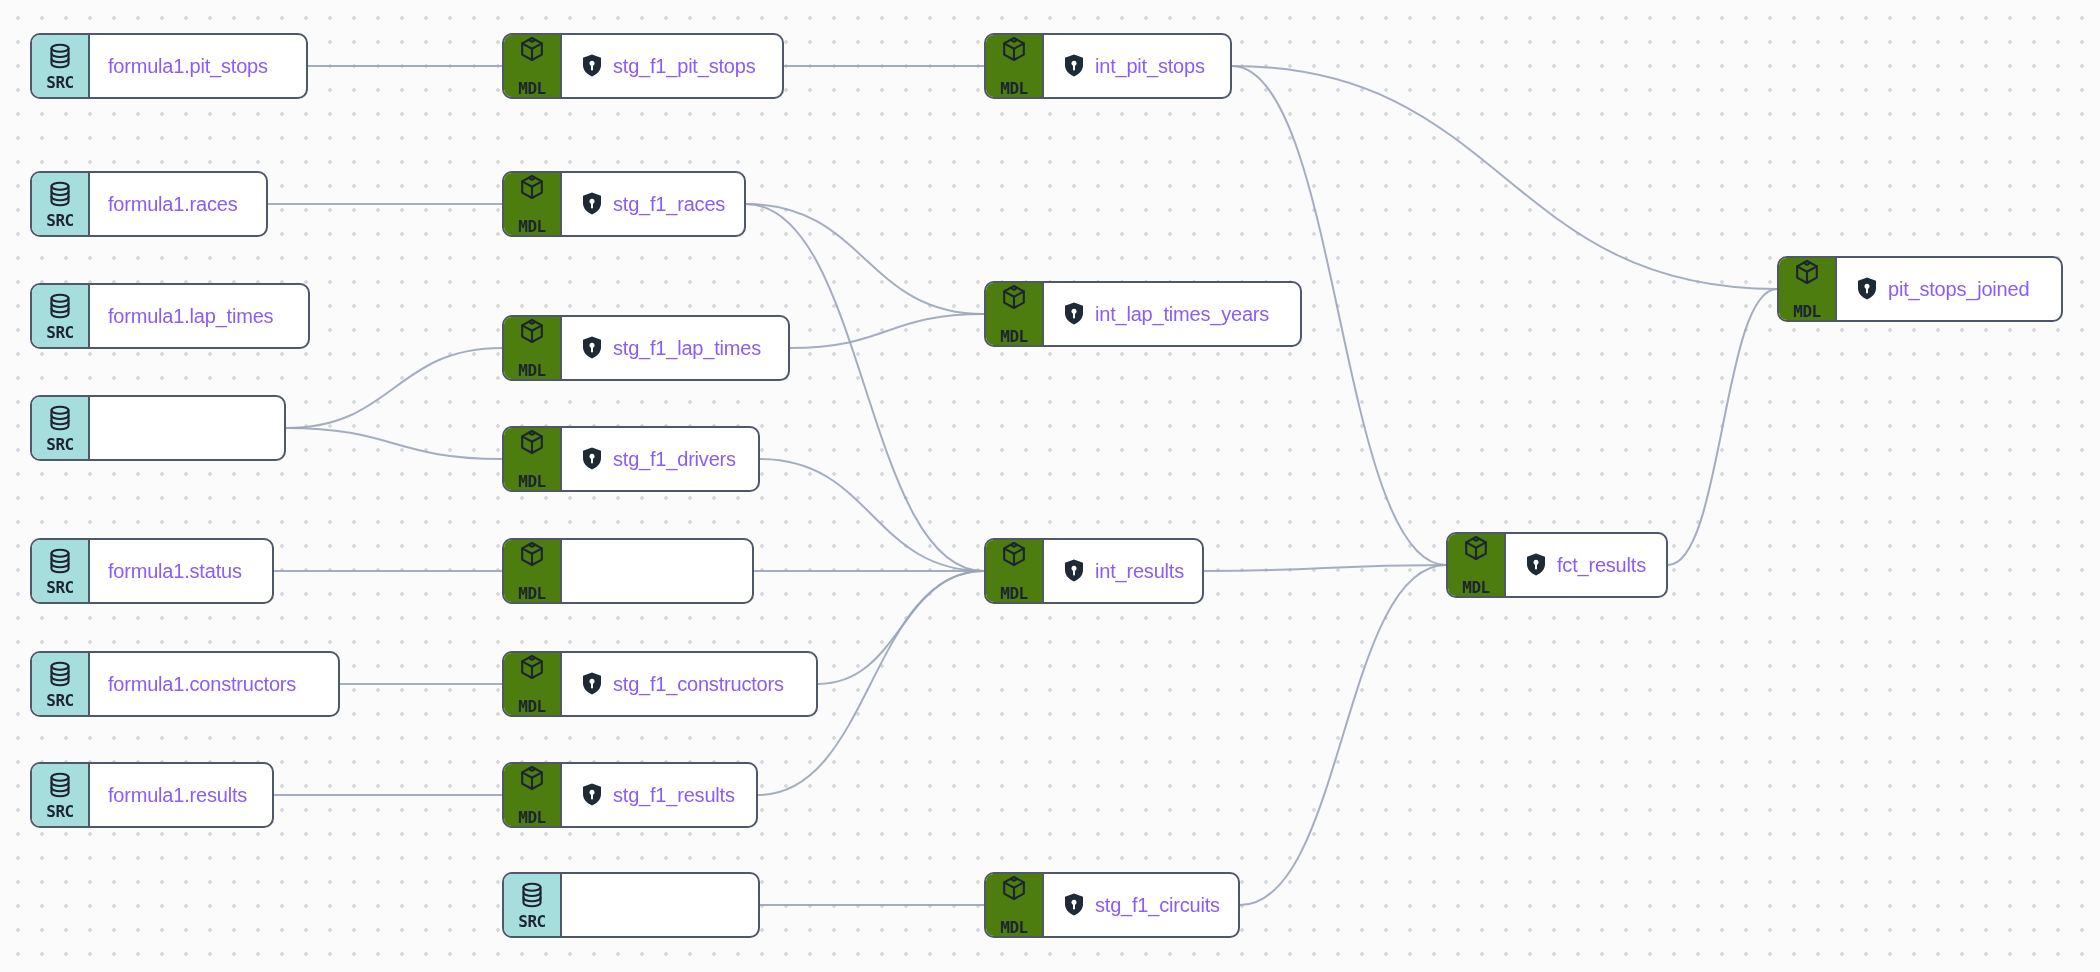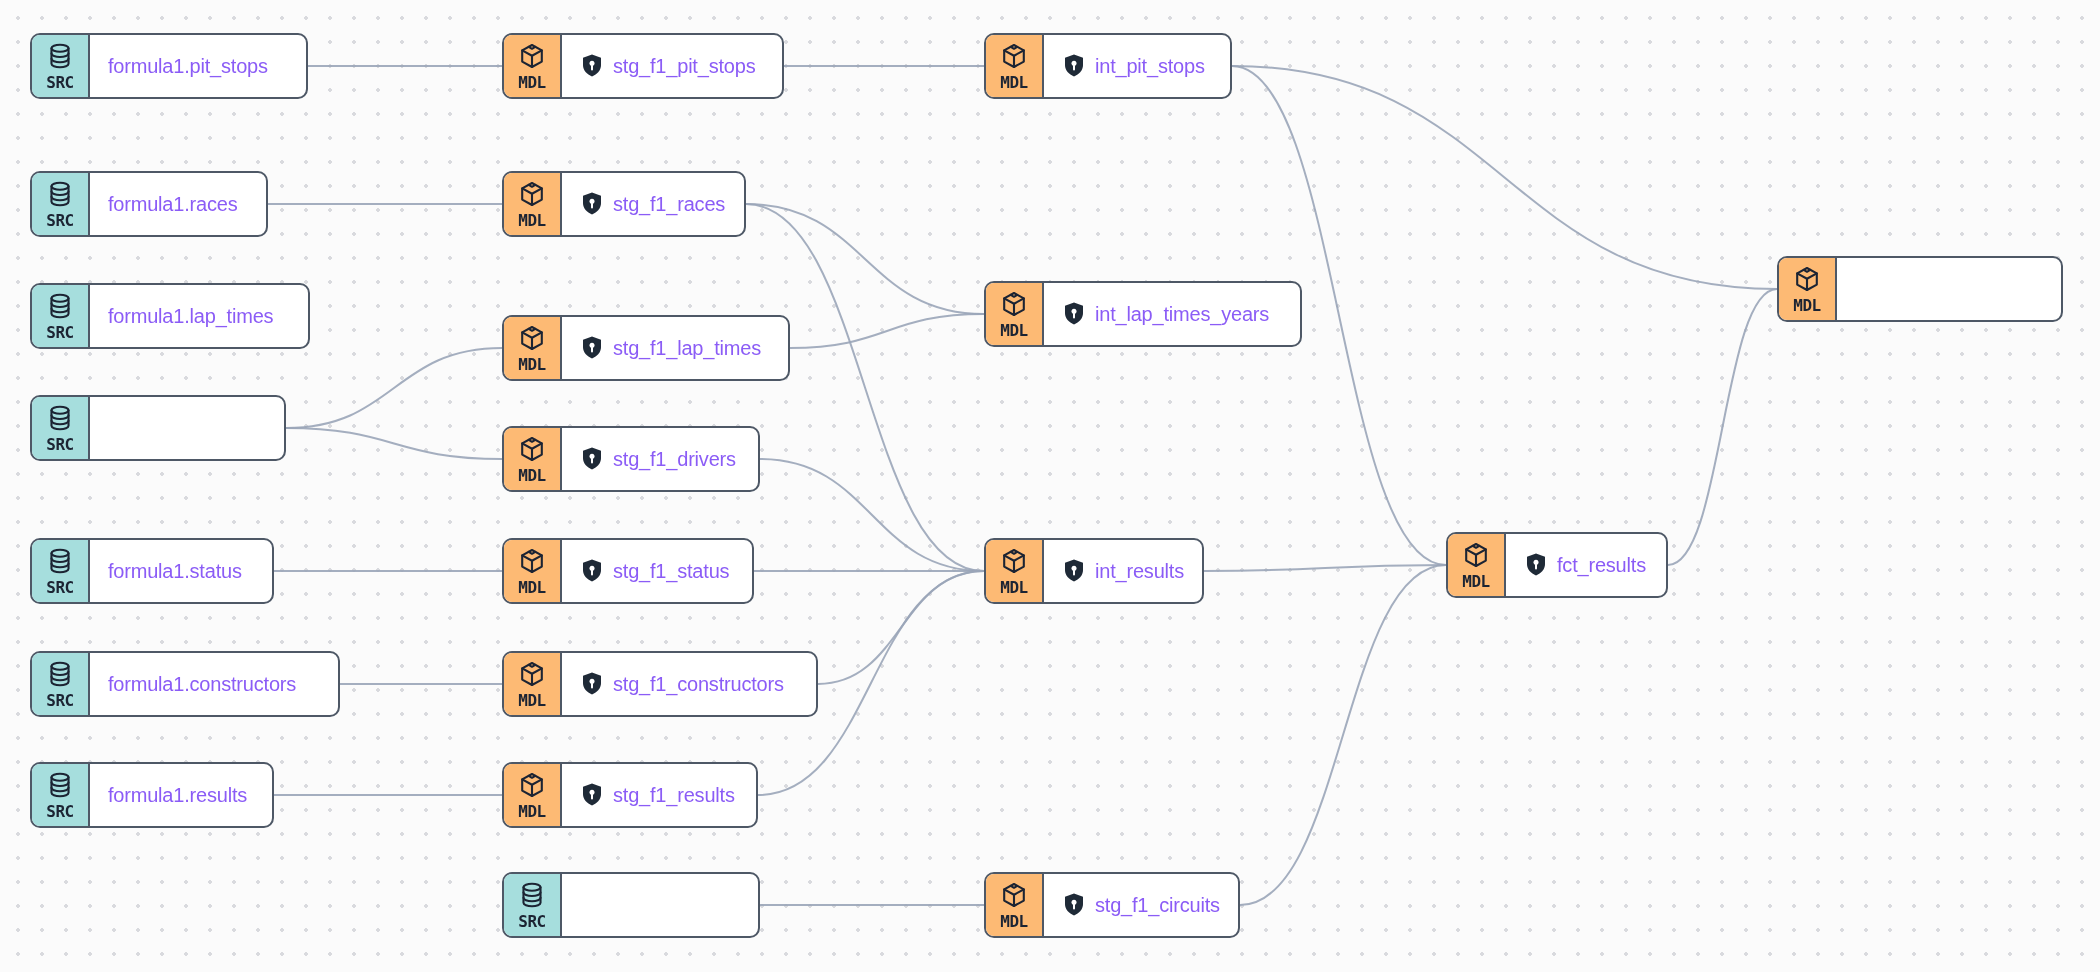--- a/index.html
+++ b/index.html
@@ -21,21 +21,21 @@
     position:absolute;display:flex;align-items:stretch;
     background:#ffffff;border:2px solid #4e5866;border-radius:10px;
     box-sizing:border-box;overflow:hidden;
   }
   .iconbox{
     width:56px;flex:0 0 56px;display:flex;flex-direction:column;
     align-items:center;justify-content:center;gap:1px;
     border-right:2px solid #4e5866;
   }
   .node.source .iconbox{background:#a6dedd;}
-  .node.model  .iconbox{background:#fdba74;}
+  .node.model  .iconbox{background:#4d7c0f;justify-content:space-between;}
   .badge{
     font-family:"DejaVu Sans Mono",monospace;font-size:16px;font-weight:600;
     color:#1c2433;line-height:1;letter-spacing:-0.5px;
   }
   .nodebody{
     flex:1;display:flex;align-items:center;gap:9px;
     padding-left:18px;padding-right:8px;white-space:nowrap;
   }
   .nodelabel{font-size:20px;color:#8b5cf6;letter-spacing:-0.2px;}
   .tool-icon{display:block;}
@@ -268,30 +268,20 @@
       <div class="node model" style="left: 502px; top: 538px; width: 252px; height: 66px;">
     <div class="iconbox">
       <span class="tool-icon"><svg width="28" height="28" viewBox="0 0 24 24" fill="none" stroke="#1c2433" stroke-width="1.8" stroke-linejoin="round" stroke-linecap="round">
               <path d="M12 2.6 L20.4 7.2 V16.8 L12 21.4 L3.6 16.8 V7.2 Z"></path>
               <path d="M3.6 7.2 L12 11.8 L20.4 7.2"></path>
               <path d="M12 11.8 V21.4"></path>
               <path d="M9.3 4.1 L12 5.8 L14.7 4.1"></path>
             </svg></span>
       <span class="badge">MDL</span>
     </div>
-    <div class="nodebody">
-      <span class="shield">
-            <svg width="24" height="26" viewBox="0 0 24 26">
-              <path d="M12 1.5 L21 4.8 v7.3 c0 5.6 -3.9 9.3 -9 11.4 c-5.1 -2.1 -9 -5.8 -9 -11.4 V4.8 Z" fill="#1f2a37"></path>
-              <circle cx="12" cy="10.2" r="2.5" fill="#ffffff"></circle>
-              <rect x="11" y="11.5" width="2" height="6" rx="1" fill="#ffffff"></rect>
-            </svg>
-          </span>
-      <span class="nodelabel">stg_f1_status</span>
-    </div>
   </div>
       <div class="node model" style="left: 502px; top: 651px; width: 316px; height: 66px;">
     <div class="iconbox">
       <span class="tool-icon"><svg width="28" height="28" viewBox="0 0 24 24" fill="none" stroke="#1c2433" stroke-width="1.8" stroke-linejoin="round" stroke-linecap="round">
               <path d="M12 2.6 L20.4 7.2 V16.8 L12 21.4 L3.6 16.8 V7.2 Z"></path>
               <path d="M3.6 7.2 L12 11.8 L20.4 7.2"></path>
               <path d="M12 11.8 V21.4"></path>
               <path d="M9.3 4.1 L12 5.8 L14.7 4.1"></path>
             </svg></span>
       <span class="badge">MDL</span>
@@ -436,15 +426,25 @@
       <div class="node model" style="left: 1777px; top: 256px; width: 286px; height: 66px;">
     <div class="iconbox">
       <span class="tool-icon"><svg width="28" height="28" viewBox="0 0 24 24" fill="none" stroke="#1c2433" stroke-width="1.8" stroke-linejoin="round" stroke-linecap="round">
               <path d="M12 2.6 L20.4 7.2 V16.8 L12 21.4 L3.6 16.8 V7.2 Z"></path>
               <path d="M3.6 7.2 L12 11.8 L20.4 7.2"></path>
               <path d="M12 11.8 V21.4"></path>
               <path d="M9.3 4.1 L12 5.8 L14.7 4.1"></path>
             </svg></span>
       <span class="badge">MDL</span>
     </div>
+    <div class="nodebody">
+      <span class="shield">
+            <svg width="24" height="26" viewBox="0 0 24 26">
+              <path d="M12 1.5 L21 4.8 v7.3 c0 5.6 -3.9 9.3 -9 11.4 c-5.1 -2.1 -9 -5.8 -9 -11.4 V4.8 Z" fill="#1f2a37"></path>
+              <circle cx="12" cy="10.2" r="2.5" fill="#ffffff"></circle>
+              <rect x="11" y="11.5" width="2" height="6" rx="1" fill="#ffffff"></rect>
+            </svg>
+          </span>
+      <span class="nodelabel">pit_stops_joined</span>
+    </div>
   </div>
     </div>
 </div>
 
 </body></html>

